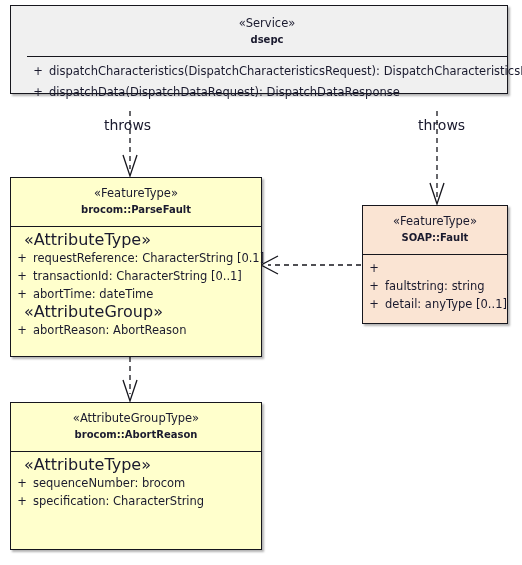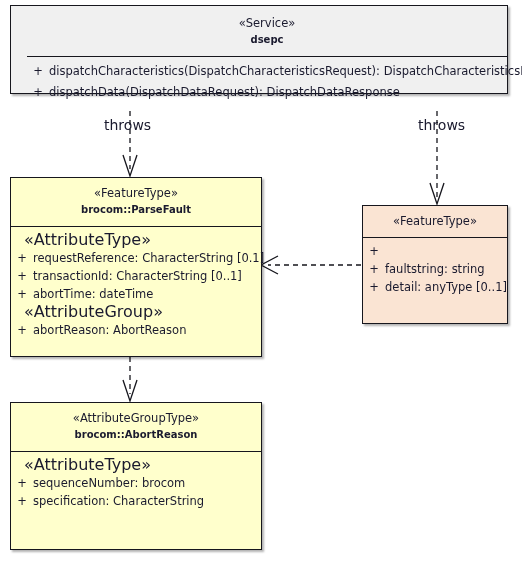--- a/index.html
+++ b/index.html
@@ -188,20 +188,21 @@
     <div class="feature-row">
       <span class="vis">+</span>
       <span class="feature-text">abortReason: AbortReason</span>
     </div>
   </div>
 </div>
 
 <div class="uml-class" id="class-soapfault">
   <div class="uml-header">
     <span class="stereotype">«FeatureType»</span>
+    <span class="classname">SOAP::Fault</span>
   </div>
   <div class="uml-compartment">
     <div class="feature-row">
       <span class="vis">+</span>
     </div>
     <div class="feature-row">
       <span class="vis">+</span>
       <span class="feature-text">faultstring: string</span>
     </div>
     <div class="feature-row">

